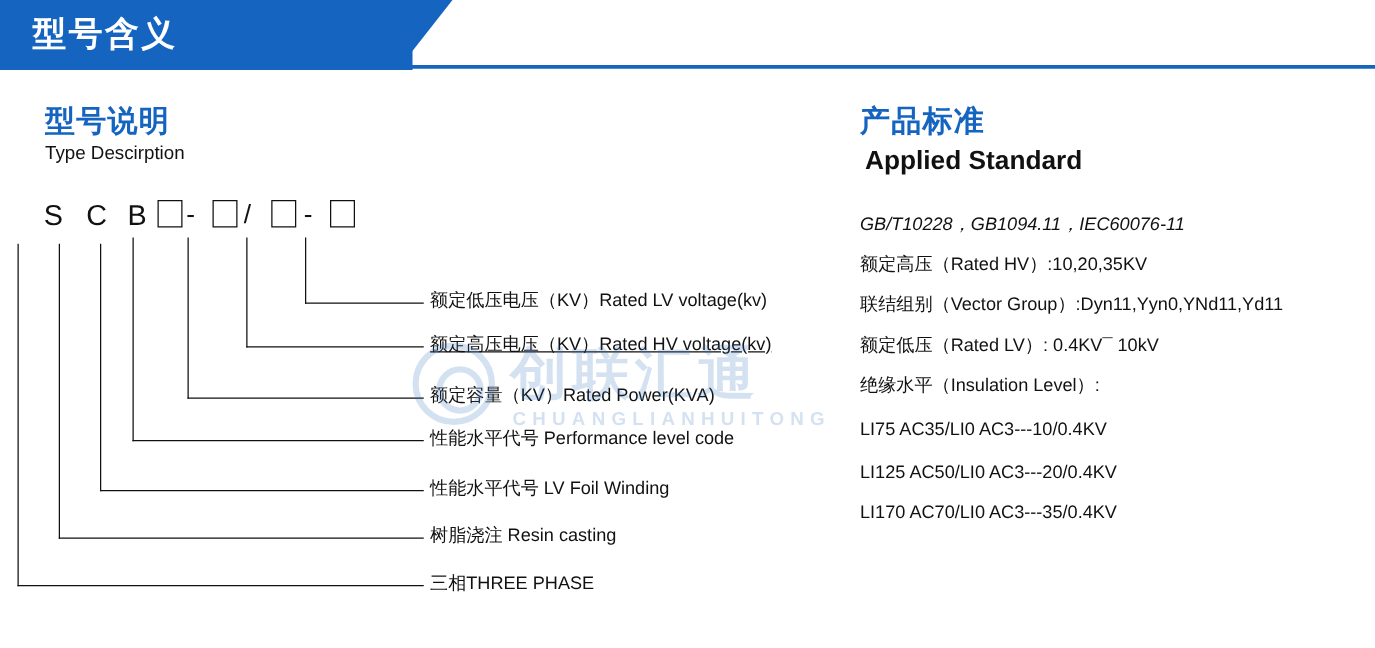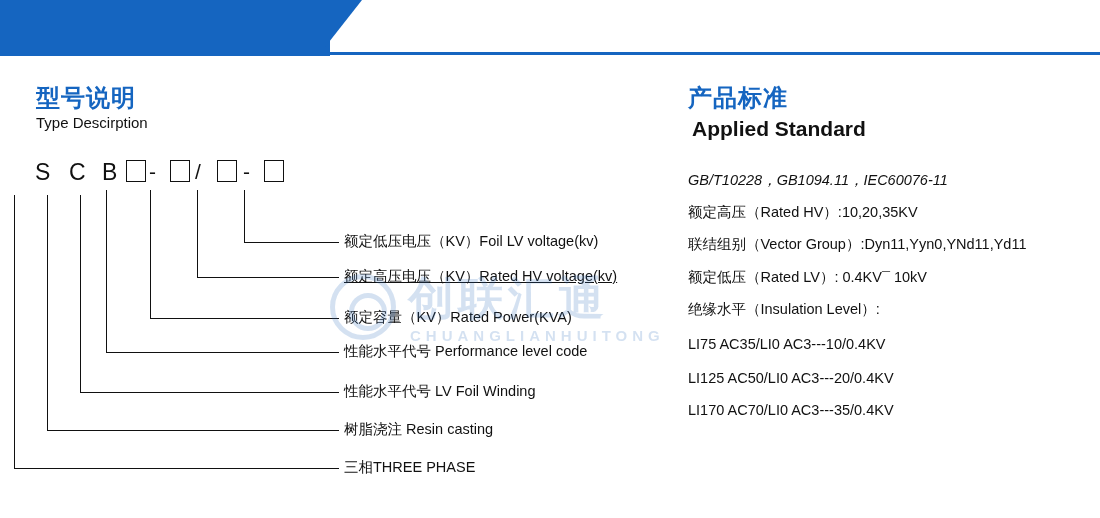--- a/index.html
+++ b/index.html
@@ -138,20 +138,21 @@
     letter-spacing: 5px; line-height: 20px;
   }
 </style>
 </head>
 <body>
 
 <div class="banner">
   <div class="banner-bg"></div>
   <div class="banner-slant"></div>
   <div class="banner-rule"></div>
+  <div class="banner-title">型号含义</div>
 </div>
 
 <div class="sec-title" id="left-title">型号说明</div>
 <div class="sec-sub" id="left-sub">Type Descirption</div>
 
 <div class="code-row">
   <span class="code-letter" id="cl-s">S</span>
   <span class="code-letter" id="cl-c">C</span>
   <span class="code-letter" id="cl-b">B</span>
 
@@ -159,21 +160,21 @@
   <span class="code-sep" id="cs-d1">-</span>
   <span class="code-box" id="cb-2"></span>
   <span class="code-sep" id="cs-sl">/</span>
   <span class="code-box" id="cb-3"></span>
   <span class="code-sep" id="cs-d2">-</span>
   <span class="code-box" id="cb-4"></span>
 </div>
 
 <div class="vline" style="left:244px; top:190px; height:53px;"></div>
 <div class="hline" style="left:244px; top:242px; width:95px;"></div>
-<div class="leader-label" style="left:344px; top:232px;">额定低压电压（KV）Foil LV voltage(kv)</div>
+<div class="leader-label" style="left:344px; top:232px;">额定低压电压（KV）Rated LV voltage(kv)</div>
 
 <div class="vline" style="left:197px; top:190px; height:88px;"></div>
 <div class="hline" style="left:197px; top:277px; width:142px;"></div>
 <div class="leader-label" style="left:344px; top:267px;text-decoration:underline;">额定高压电压（KV）Rated HV voltage(kv)</div>
 
 <div class="vline" style="left:150px; top:190px; height:129px;"></div>
 <div class="hline" style="left:150px; top:318px; width:189px;"></div>
 <div class="leader-label" style="left:344px; top:308px;">额定容量（KV）Rated Power(KVA)</div>
 
 <div class="vline" style="left:106px; top:190px; height:163px;"></div>

